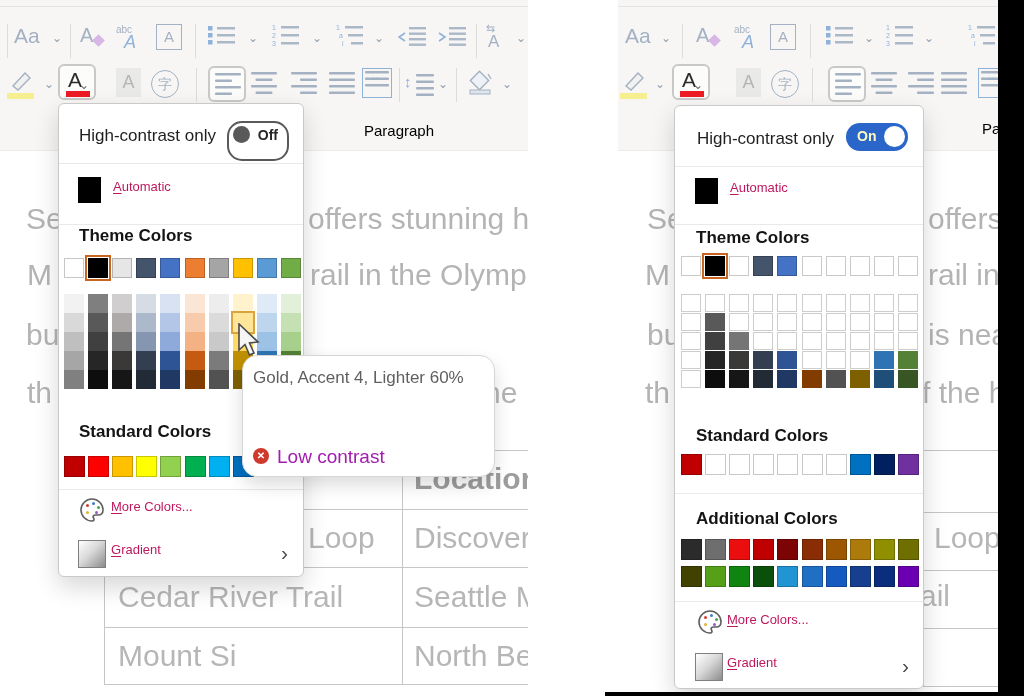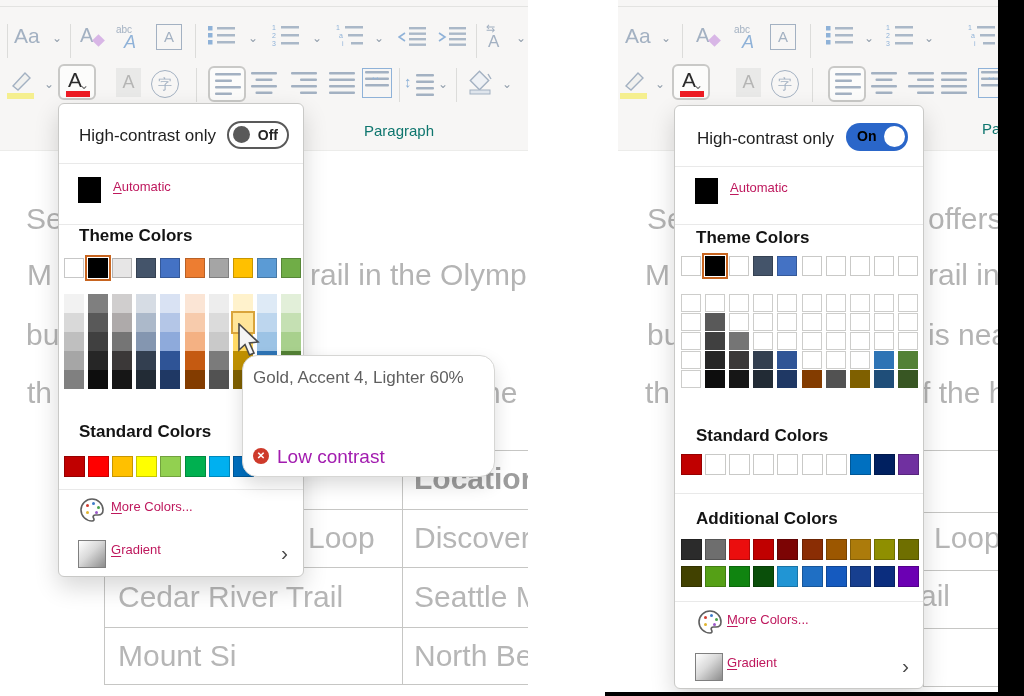--- a/index.html
+++ b/index.html
@@ -6,38 +6,38 @@
   .stage{position:relative;width:1024px;height:696px;overflow:hidden;background:#fff;
          font-family:"Liberation Sans",sans-serif;}
   .abs{position:absolute;}
   .clip{position:absolute;top:0;height:696px;overflow:hidden;}
   .ribbon{position:absolute;top:0;left:0;right:0;height:150px;background:#f7f6f5;border-bottom:1px solid #ececea;}
   .hairline{position:absolute;top:6px;left:0;right:0;height:1px;background:#e3e3e1;}
   .vdiv{position:absolute;width:1px;height:34px;background:#dcdcda;}
   .chev{position:absolute;color:#93a0ad;font-size:12px;line-height:12px;}
   .icon{position:absolute;color:#a3b1c2;}
   .iconbox{position:absolute;border:2px solid #c9c9c7;border-radius:6px;background:#fcfcfb;}
-  .para-label{position:absolute;color:#0f766e;font-size:15px;}
+  .para-label{position:absolute;color:#000000;font-size:15px;}
   .docline{position:absolute;color:#b4b4b4;font-size:30px;white-space:nowrap;}
   .tline{position:absolute;background:#c6c6c4;}
   .tcell{position:absolute;color:#b6b6b6;font-size:30px;white-space:nowrap;}
   .thead{color:#9d9d9d;font-weight:bold;}
   .menu{position:absolute;background:#fff;border:1px solid #c9c9c7;border-radius:6px;
         box-shadow:0 10px 24px rgba(0,0,0,.16);z-index:4;}
   .mdiv{position:absolute;left:0;right:0;height:1px;background:#e9e9e9;}
   .mlabel{position:absolute;color:#1f1f1f;font-size:17px;white-space:nowrap;}
   .mitem{position:absolute;color:#be185d;font-size:13px;white-space:nowrap;}
   .mhead{position:absolute;color:#141414;font-size:17px;font-weight:bold;white-space:nowrap;}
   .accel{text-decoration:underline;text-underline-offset:2px;}
   .pill{position:absolute;border-radius:15px;box-sizing:border-box;}
   .pill-off{border:2px solid #595959;background:#fff;}
   .pill-off .knob{position:absolute;left:4px;top:3px;width:17px;height:17px;border-radius:50%;background:#595959;}
   .pill-off .ptxt{position:absolute;right:9px;top:4px;font-size:14px;font-weight:bold;color:#262626;}
   .pill-on .knob{position:absolute;right:3px;top:3px;width:21px;height:21px;border-radius:50%;background:#fff;}
-  .pill-on .ptxt{position:absolute;left:11px;top:5px;font-size:14px;font-weight:bold;color:#000000;}
+  .pill-on .ptxt{position:absolute;left:11px;top:5px;font-size:14px;font-weight:bold;color:#fef9c3;}
   .swatch{position:absolute;box-sizing:border-box;border:1px solid rgba(0,0,0,.22);}
   .swatch.empty{background:#fff;border:1px solid #c9c9c7;}
   .swatch.sel{outline:2px solid #c7641f;outline-offset:1px;}
   .vcell{position:absolute;box-sizing:border-box;}
   .vcell.empty{background:#fff;border:1px solid #cdcdcb;}
   .hovercell{position:absolute;box-sizing:border-box;border:2px solid #d9a43b;z-index:5;}
   .tooltip{position:absolute;background:#fff;border:1px solid #d6d6d4;border-radius:15px;
            box-shadow:0 8px 18px rgba(0,0,0,.14);z-index:6;}
   .tt-title{position:absolute;color:#5f5f5f;font-size:17px;white-space:nowrap;}
   .tt-sample{position:absolute;border:1px solid #cbc4a4;background:#fff;}
@@ -57,20 +57,21 @@
 
 <div class="stage">
 
   <div class="clip" id="panelL" style="left:0;width:528px;">
     <div class="ribbon">
         <div class="hairline"></div>
       </div>
     <div class="para-label" style="left:364px;top:122px;">Paragraph</div>
 
     <div class="docline" style="left:26px;top:202px;">Se</div>
+    <div class="docline" style="left:308px;top:202px;">offers stunning h</div>
     <div class="docline" style="left:27px;top:258px;">M</div>
     <div class="docline" style="left:310px;top:258px;">rail in the Olympic</div>
     <div class="docline" style="left:26px;top:318px;">bu</div>
     <div class="docline" style="left:27px;top:376px;">th</div>
     <div class="docline" style="left:484px;top:376px;">he</div>
 
     <div class="tline" style="left:104px;top:450px;width:1px;height:234px;"></div>
     <div class="tline" style="left:402px;top:450px;width:1px;height:234px;"></div>
     <div class="tline" style="left:104px;top:450px;width:424px;height:1px;"></div>
     <div class="tline" style="left:104px;top:509px;width:424px;height:1px;"></div>
@@ -80,21 +81,21 @@
     <div class="tcell thead" style="left:414px;top:462px;">Location</div>
     <div class="tcell" style="left:308px;top:521px;">Loop</div>
     <div class="tcell" style="left:414px;top:521px;">Discover</div>
     <div class="tcell" style="left:118px;top:580px;">Cedar River Trail</div>
     <div class="tcell" style="left:414px;top:580px;">Seattle M</div>
     <div class="tcell" style="left:118px;top:639px;">Mount Si</div>
     <div class="tcell" style="left:414px;top:639px;">North Be</div>
 
     <div class="menu" style="left:58px;top:103px;width:244px;height:472px;">
       <div class="mlabel" style="left:20px;top:22px;">High-contrast only</div>
-      <div class="pill pill-off" style="left:168px;top:17px;width:62px;height:28px;">
+      <div class="pill pill-off" style="left:168px;top:17px;width:62px;height:40px;">
         <span class="knob"></span>
         <span class="ptxt">Off</span>
       </div>
       <div class="mdiv" style="top:59px;"></div>
       <div class="autosw" style="left:19px;top:73px;"></div>
       <div class="mitem" style="left:54px;top:75px;"><span class="accel">A</span><span>utomatic</span></div>
       <div class="mdiv" style="top:120px;"></div>
       <div class="mhead" style="left:20px;top:122px;">Theme Colors</div>
       <div id="lThemeRow">
           <div class="swatch" style="left: 5px; top: 154px; width: 20px; height: 20px; background: rgb(255, 255, 255);"></div>

